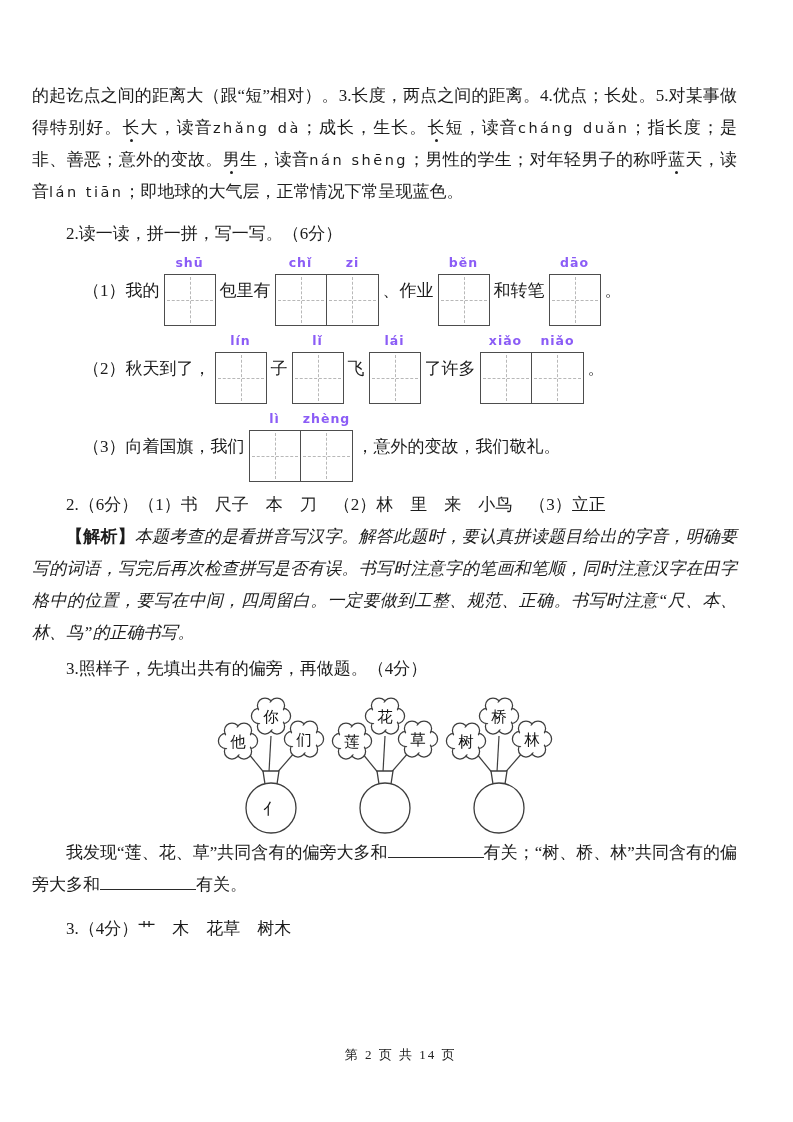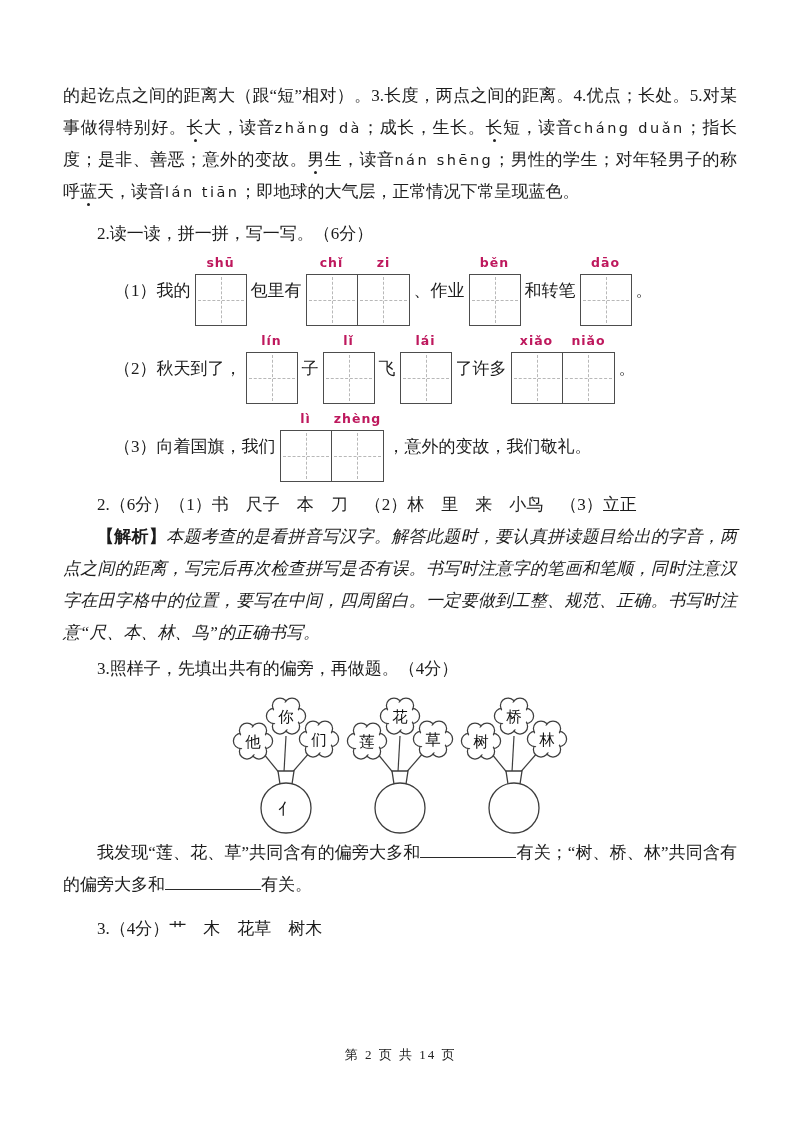--- a/index.html
+++ b/index.html
@@ -1,37 +1,37 @@
 <!DOCTYPE html>
 <html><head>
 <meta charset="utf-8">
 <style>
   html,body{margin:0;padding:0;}
   body{
     width:793px;height:1122px;background:#ffffff;position:relative;overflow:hidden;
     font-family:"Liberation Serif",serif;color:#1c1c1c;
   }
-  .page{position:absolute;inset:0;padding:80px 56px 0 63px;box-sizing:border-box;}
+  .page{position:absolute;inset:0;padding:80px 56px 0 32px;box-sizing:border-box;}
   .para{font-size:17px;line-height:32px;margin:0;text-align:justify;}
   .ind{text-indent:2em;font-family:Liberation Serif, serif;}
   .mt10{margin-top:10px;}
   .mt12{}
   .mt6{margin-top:12px;}
   .mt4{margin-top:4px;}
   .analysis{font-style:italic;}
   .analysis .lbl{font-style:normal;font-weight:bold;}
   .py-inline{font-family:"DejaVu Sans",sans-serif;font-size:14.5px;letter-spacing:2.5px;}
   .em{position:relative;}
   .em::after{content:"";position:absolute;left:50%;margin-left:-1.5px;bottom:-5px;width:3px;height:3px;border-radius:50%;background:#222;}
   .fill-line{display:flex;align-items:center;padding-left:50px;font-size:17px;margin:5px 0 7px;white-space:nowrap;}
   .seg{margin:16px 1px;}
   .pyset{display:inline-flex;margin:0 3px;}
   .pycol{display:inline-flex;flex-direction:column;align-items:center;}
   .pycol + .pycol .tzg{border-left:none;}
-  .pylabel{font-family:"DejaVu Sans",sans-serif;font-size:12.5px;font-weight:bold;height:19px;line-height:16px;letter-spacing:1px;color:#be185d;}
+  .pylabel{font-family:"DejaVu Sans",sans-serif;font-size:12.5px;font-weight:bold;height:19px;line-height:16px;letter-spacing:1px;color:#8b5cf6;}
   .tzg{width:52px;height:52px;border:1.6px solid #4d4d4d;position:relative;background:#fff;box-sizing:border-box;}
   .tzg::before{content:"";position:absolute;left:2px;right:2px;top:50%;border-top:1px dashed #b8b8b8;}
   .tzg::after{content:"";position:absolute;top:2px;bottom:2px;left:50%;border-left:1px dashed #b8b8b8;}
   .diagram{display:flex;justify-content:center;gap:2px;margin:4px 0 2px;}
   .vase-svg{width:112px;height:146px;display:block;}
   .vase-svg .outline{fill:#fff;stroke:#3e3e3e;stroke-width:1.3;}
   .vase-svg line{stroke:#3e3e3e;stroke-width:1.2;}
   .vase-svg text{font-family:"Liberation Serif",serif;font-size:15.5px;fill:#111;text-anchor:middle;}
   #flw circle{fill:#fff;stroke:#3e3e3e;stroke-width:1.25;}
   #flw circle.cover{stroke:none;}
@@ -129,21 +129,21 @@
       <span class="pycol">
           <span class="pylabel">zhèng</span>
           <span class="tzg"></span>
         </span>
     </span>
     <span class="seg">，意外的变故，我们敬礼。</span>
   </div>
 
   <p class="para ind mt12">2.（6分）（1）书　尺子　本　刀　（2）林　里　来　小鸟　（3）立正</p>
 
-  <p class="para ind analysis"><span class="lbl">【解析】</span><span>本题考查的是看拼音写汉字。解答此题时，要认真拼读题目给出的字音，两点之间的距离，写完后再次检查拼写是否有误。书写时注意字的笔画和笔顺，同时注意汉字在田字格中的位置，要写在中间，四周留白。一定要做到工整、规范、正确。书写时注意“尺、本、林、鸟”的正确书写。</span></p>
+  <p class="para ind analysis"><span class="lbl">【解析】</span><span>本题考查的是看拼音写汉字。解答此题时，要认真拼读题目给出的字音，明确要写的词语，写完后再次检查拼写是否有误。书写时注意字的笔画和笔顺，同时注意汉字在田字格中的位置，要写在中间，四周留白。一定要做到工整、规范、正确。书写时注意“尺、本、林、鸟”的正确书写。</span></p>
 
   <p class="para ind mt4">3.照样子，先填出共有的偏旁，再做题。（4分）</p>
 
   <div class="diagram">
     <svg class="vase-svg" viewBox="0 0 112 146">
       <defs>
         <g id="flw">
           <circle cx="12" cy="0" r="7.6"></circle>
           <circle cx="6" cy="10.4" r="7.6"></circle>
           <circle cx="-6" cy="10.4" r="7.6"></circle>

